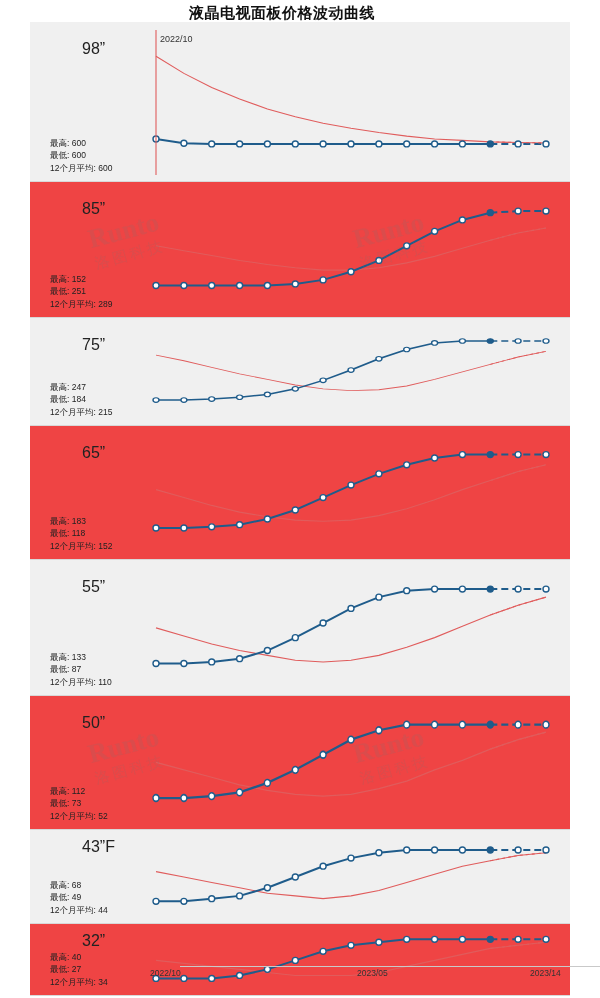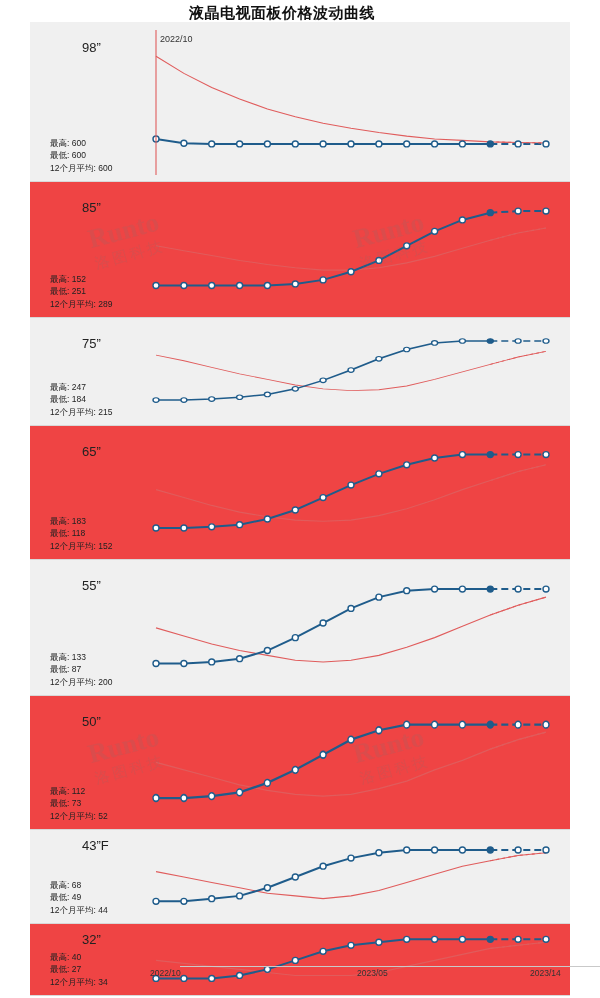--- a/index.html
+++ b/index.html
@@ -36,21 +36,21 @@
   .panel{
     position:relative;
     width:540px;
     box-sizing:border-box;
     border-bottom:1px solid #d8d8d8;
   }
   .panel.shaded{background:#f0f0f0;}
   .panel.plain{background:#ef4444;}
   .panel-size{
     position:absolute;left:52px;top:18px;
-    font-size:13px;color:#222;
+    font-size:16px;color:#222;
   }
   .panel-stats{
     position:absolute;left:20px;bottom:7px;
     font-size:8.5px;color:#222;line-height:1.45;
     white-space:nowrap;
   }
 
   .plot{
     position:absolute;right:6px;top:0;
     width:420px;height:100%;
@@ -229,21 +229,21 @@
             <circle cx="374.1" cy="28.8" r="3" stroke="#1f5c8b" stroke-width="1.4" fill="#ffffff"></circle>
             <circle cx="402.0" cy="28.8" r="3" stroke="#1f5c8b" stroke-width="1.4" fill="#ffffff"></circle>
           </svg>
         </div>
       </div>
       <div class="panel shaded" style="height: 136px;">
         <div class="panel-size">55”</div>
         <div class="panel-stats">
           <div>最高: 133</div>
           <div>最低: 87</div>
-          <div>12个月平均: 200</div>
+          <div>12个月平均: 110</div>
         </div>
         <div class="plot">
           <svg viewBox="0 0 420 136" preserveAspectRatio="none">
             <path d="M12.0 68.4 L39.9 76.6 L67.7 84.7 L95.6 91.2 L123.4 96.1 L151.3 101.0 L179.1 102.7 L207.0 101.0 L234.9 96.1 L262.7 88.0 L290.6 78.2 L318.4 66.8 L346.3 55.4 L374.1 45.6 L402.0 37.4" fill="none" stroke="#e05c5c" stroke-width="1.1"></path>
             <path d="M12.0 104.3 L39.9 104.3 L67.7 102.7 L95.6 99.4 L123.4 91.2 L151.3 78.2 L179.1 63.5 L207.0 48.8 L234.9 37.4 L262.7 30.9 L290.6 29.3 L318.4 29.3 L346.3 29.3" fill="none" stroke="#1f5c8b" stroke-width="2"></path>
             <path d="M346.3 29.3 L374.1 29.3 L402.0 29.3" fill="none" stroke="#1f5c8b" stroke-width="2" stroke-dasharray="7 4"></path>
             <path d="M346.3 55.4 L374.1 45.6 L402.0 37.4" fill="none" stroke="#e05c5c" stroke-width="1.1" stroke-dasharray="3 3"></path>
             <circle cx="12.0" cy="104.3" r="3" stroke="#1f5c8b" stroke-width="1.4" fill="#ffffff"></circle>
             <circle cx="39.9" cy="104.3" r="3" stroke="#1f5c8b" stroke-width="1.4" fill="#ffffff"></circle>
             <circle cx="67.7" cy="102.7" r="3" stroke="#1f5c8b" stroke-width="1.4" fill="#ffffff"></circle>

